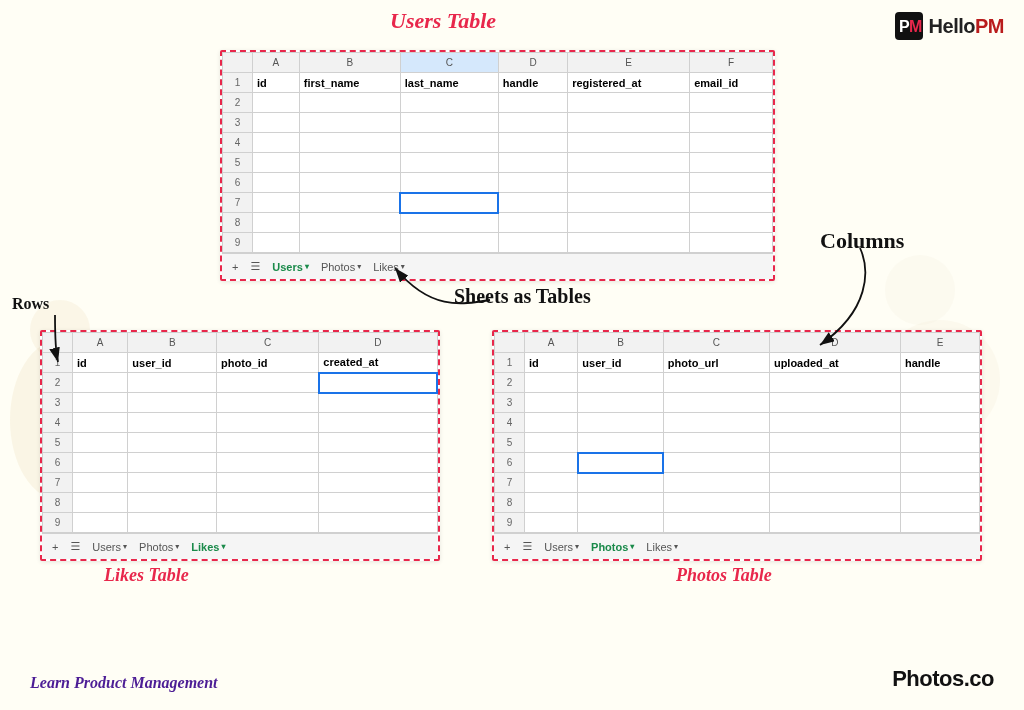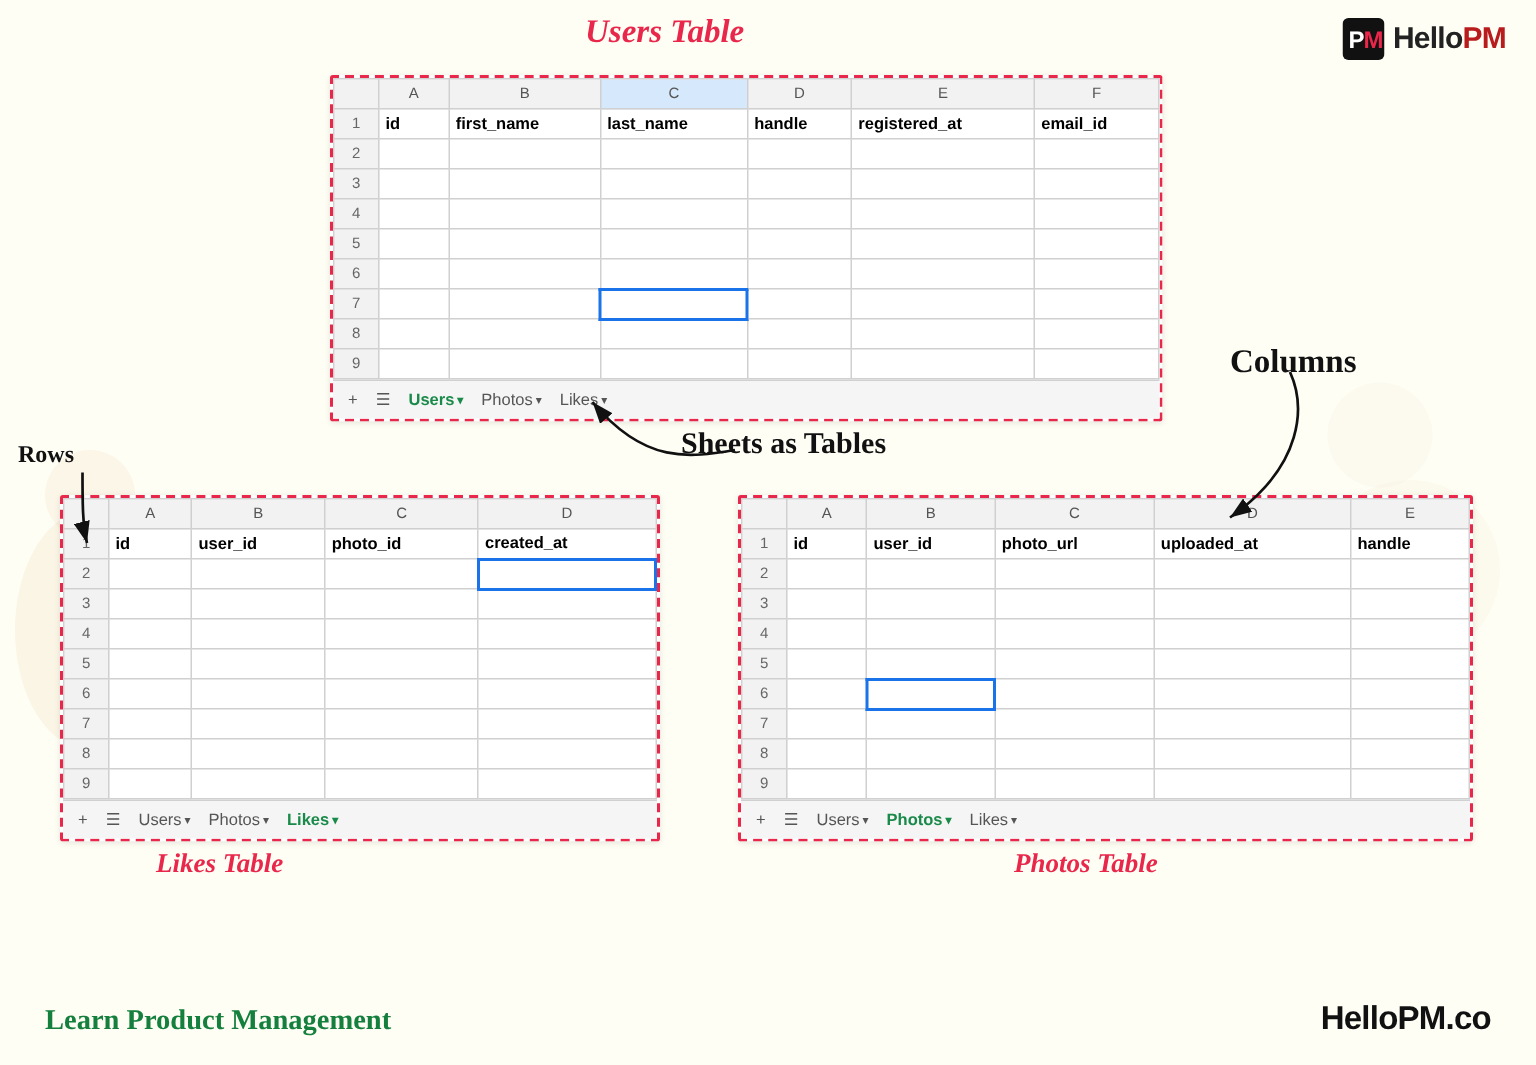--- a/index.html
+++ b/index.html
@@ -151,23 +151,24 @@
       height: 710px;
       pointer-events: none;
     }
 
     
     .footer-left {
       position: absolute;
       bottom: 18px;
       left: 30px;
       font-family: 'Comic Sans MS', 'Chalkboard SE', cursive;
-      font-size: 19px;
+      font-style: italic;
+      font-size: 16px;
       font-weight: bold;
-      color: #15803d;
+      color: #4c1d95;
     }
 
     .footer-right {
       position: absolute;
       bottom: 18px;
       right: 30px;
       font-size: 22px;
       font-weight: 900;
       color: #111;
       letter-spacing: -0.5px;
@@ -501,21 +502,21 @@
 
 <div class="table-label" style="left: 640px; top: 565px; margin-left: 36px;">Photos Table</div>
 
 <div class="annotation-label" style="left: 12px; top: 295px; font-size: 16px;">Rows</div>
 
 <div class="annotation-label" style="left: 820px; top: 228px; font-size: 22px;">Columns</div>
 
 <div class="annotation-label" style="left: 430px; top: 285px; font-size: 20px; margin-left: 24px;">Sheets as Tables</div>
 
 <div class="footer-left">Learn Product Management</div>
-<div class="footer-right">HelloPM.co</div>
+<div class="footer-right">Photos.co</div>
 
 <svg class="arrows-svg" viewBox="0 0 1024 710" xmlns="http://www.w3.org/2000/svg">
   <defs>
     <marker id="arrowhead" markerWidth="8" markerHeight="6" refX="8" refY="3" orient="auto">
       <polygon points="0 0, 8 3, 0 6" fill="#111"></polygon>
     </marker>
   </defs>
 
   <path d="M 55 315 C 55 335, 55 350, 58 362" stroke="#111" stroke-width="1.8" fill="none" marker-end="url(#arrowhead)"></path>
 

